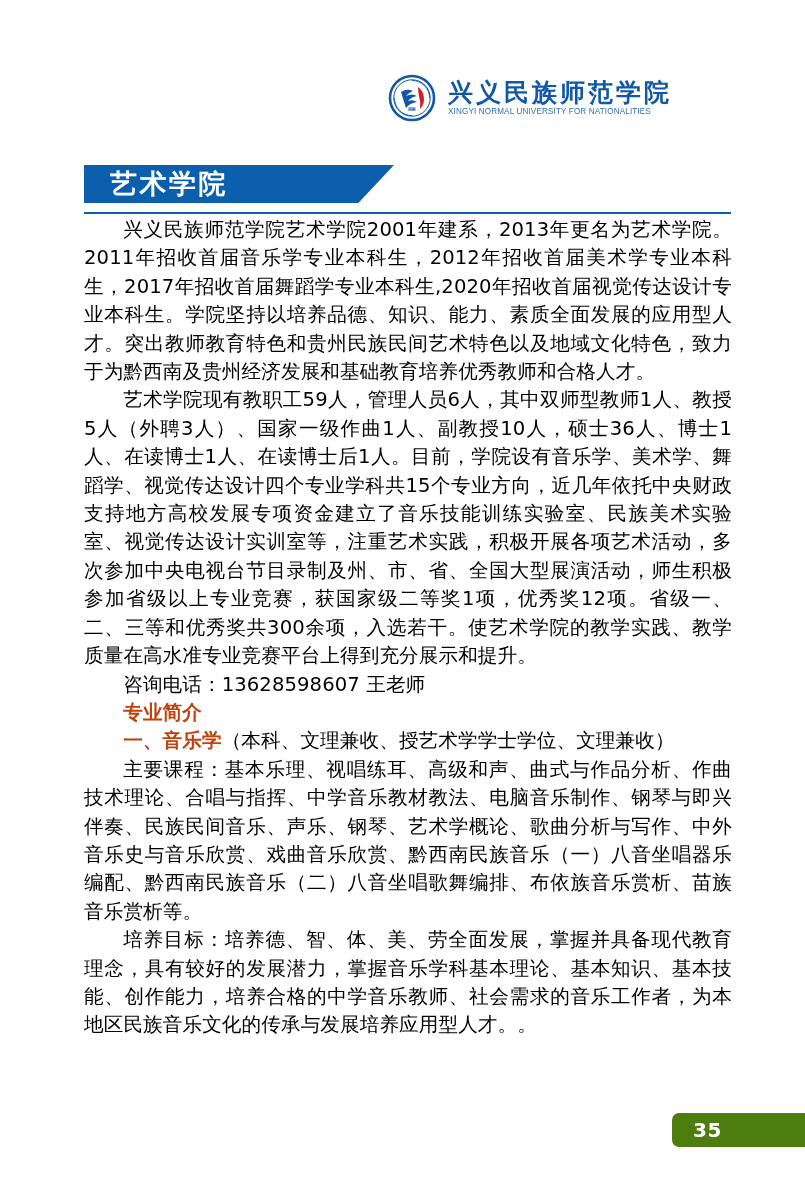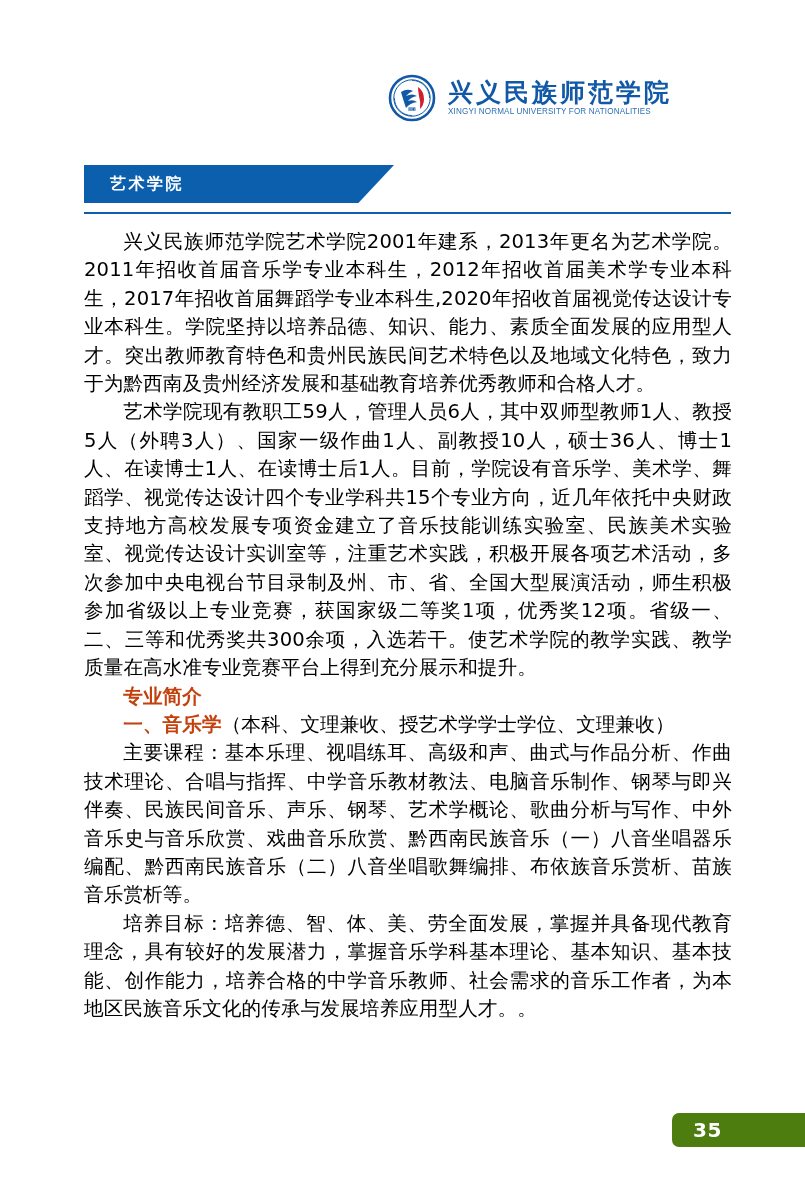--- a/index.html
+++ b/index.html
@@ -80,38 +80,38 @@
     -webkit-clip-path: polygon(0 0, 100% 0, 88.5% 100%, 0 100%);
     clip-path: polygon(0 0, 100% 0, 88.5% 100%, 0 100%);
   }
   .banner-title {
     position: absolute;
     top: 0;
     left: 26px;
     height: 38px;
     line-height: 38px;
     color: #ffffff;
-    font-size: 16px;
+    font-size: 27px;
     font-weight: bold;
     letter-spacing: 2.5px;
     white-space: nowrap;
   }
   .banner-rule {
     position: absolute;
     top: 47px;
     left: 0;
     width: 647px;
     height: 2px;
     background: #0b5fad;
   }
 
   
   .content {
     position: absolute;
-    top: 228px;
+    top: 216px;
     left: 84px;
     width: 648px;
   }
   .para {
     margin: 0;
     font-size: 19.6px;
     line-height: 28.4px;
     text-align: justify;
     text-justify: inter-character;
     letter-spacing: 0.1px;
@@ -172,20 +172,21 @@
     <div class="banner-title">艺术学院</div>
     <div class="banner-rule"></div>
   </div>
 
   <div class="content">
 
     <p class="para indent">兴义民族师范学院艺术学院2001年建系，2013年更名为艺术学院。2011年招收首届音乐学专业本科生，2012年招收首届美术学专业本科生，2017年招收首届舞蹈学专业本科生,2020年招收首届视觉传达设计专业本科生。学院坚持以培养品德、知识、能力、素质全面发展的应用型人才。突出教师教育特色和贵州民族民间艺术特色以及地域文化特色，致力于为黔西南及贵州经济发展和基础教育培养优秀教师和合格人才。</p>
 
     <p class="para indent">艺术学院现有教职工59人，管理人员6人，其中双师型教师1人、教授5人（外聘3人）、国家一级作曲1人、副教授10人，硕士36人、博士1人、在读博士1人、在读博士后1人。目前，学院设有音乐学、美术学、舞蹈学、视觉传达设计四个专业学科共15个专业方向，近几年依托中央财政支持地方高校发展专项资金建立了音乐技能训练实验室、民族美术实验室、视觉传达设计实训室等，注重艺术实践，积极开展各项艺术活动，多次参加中央电视台节目录制及州、市、省、全国大型展演活动，师生积极参加省级以上专业竞赛，获国家级二等奖1项，优秀奖12项。省级一、二、三等和优秀奖共300余项，入选若干。使艺术学院的教学实践、教学质量在高水准专业竞赛平台上得到充分展示和提升。</p>
 
+    <p class="para indent last-line-left">咨询电话：13628598607 王老师</p>
 
     <p class="para indent last-line-left">
       <span class="hl">专业简介</span>
     </p>
 
     <p class="para indent last-line-left"><span class="hl">一、音乐学</span><span>（本科、文理兼收、授艺术学学士学位、文理兼收）</span></p>
 
     <p class="para indent last-line-left"><span>主要课程：</span><span>基本乐理、视唱练耳、高级和声、曲式与作品分析、作曲技术理论、合唱与指挥、中学音乐教材教法、电脑音乐制作、钢琴与即兴伴奏、民族民间音乐、声乐、钢琴、艺术学概论、歌曲分析与写作、中外音乐史与音乐欣赏、戏曲音乐欣赏、黔西南民族音乐（一）八音坐唱器乐编配、黔西南民族音乐（二）八音坐唱歌舞编排、布依族音乐赏析、苗族音乐赏析等。</span></p>
 
     <p class="para indent"><span>培养目标：</span><span>培养德、智、体、美、劳全面发展，掌握并具备现代教育理念，具有较好的发展潜力，掌握音乐学科基本理论、基本知识、基本技能、创作能力，培养合格的中学音乐教师、社会需求的音乐工作者，为本地区民族音乐文化的传承与发展培养应用型人才。。</span></p>

